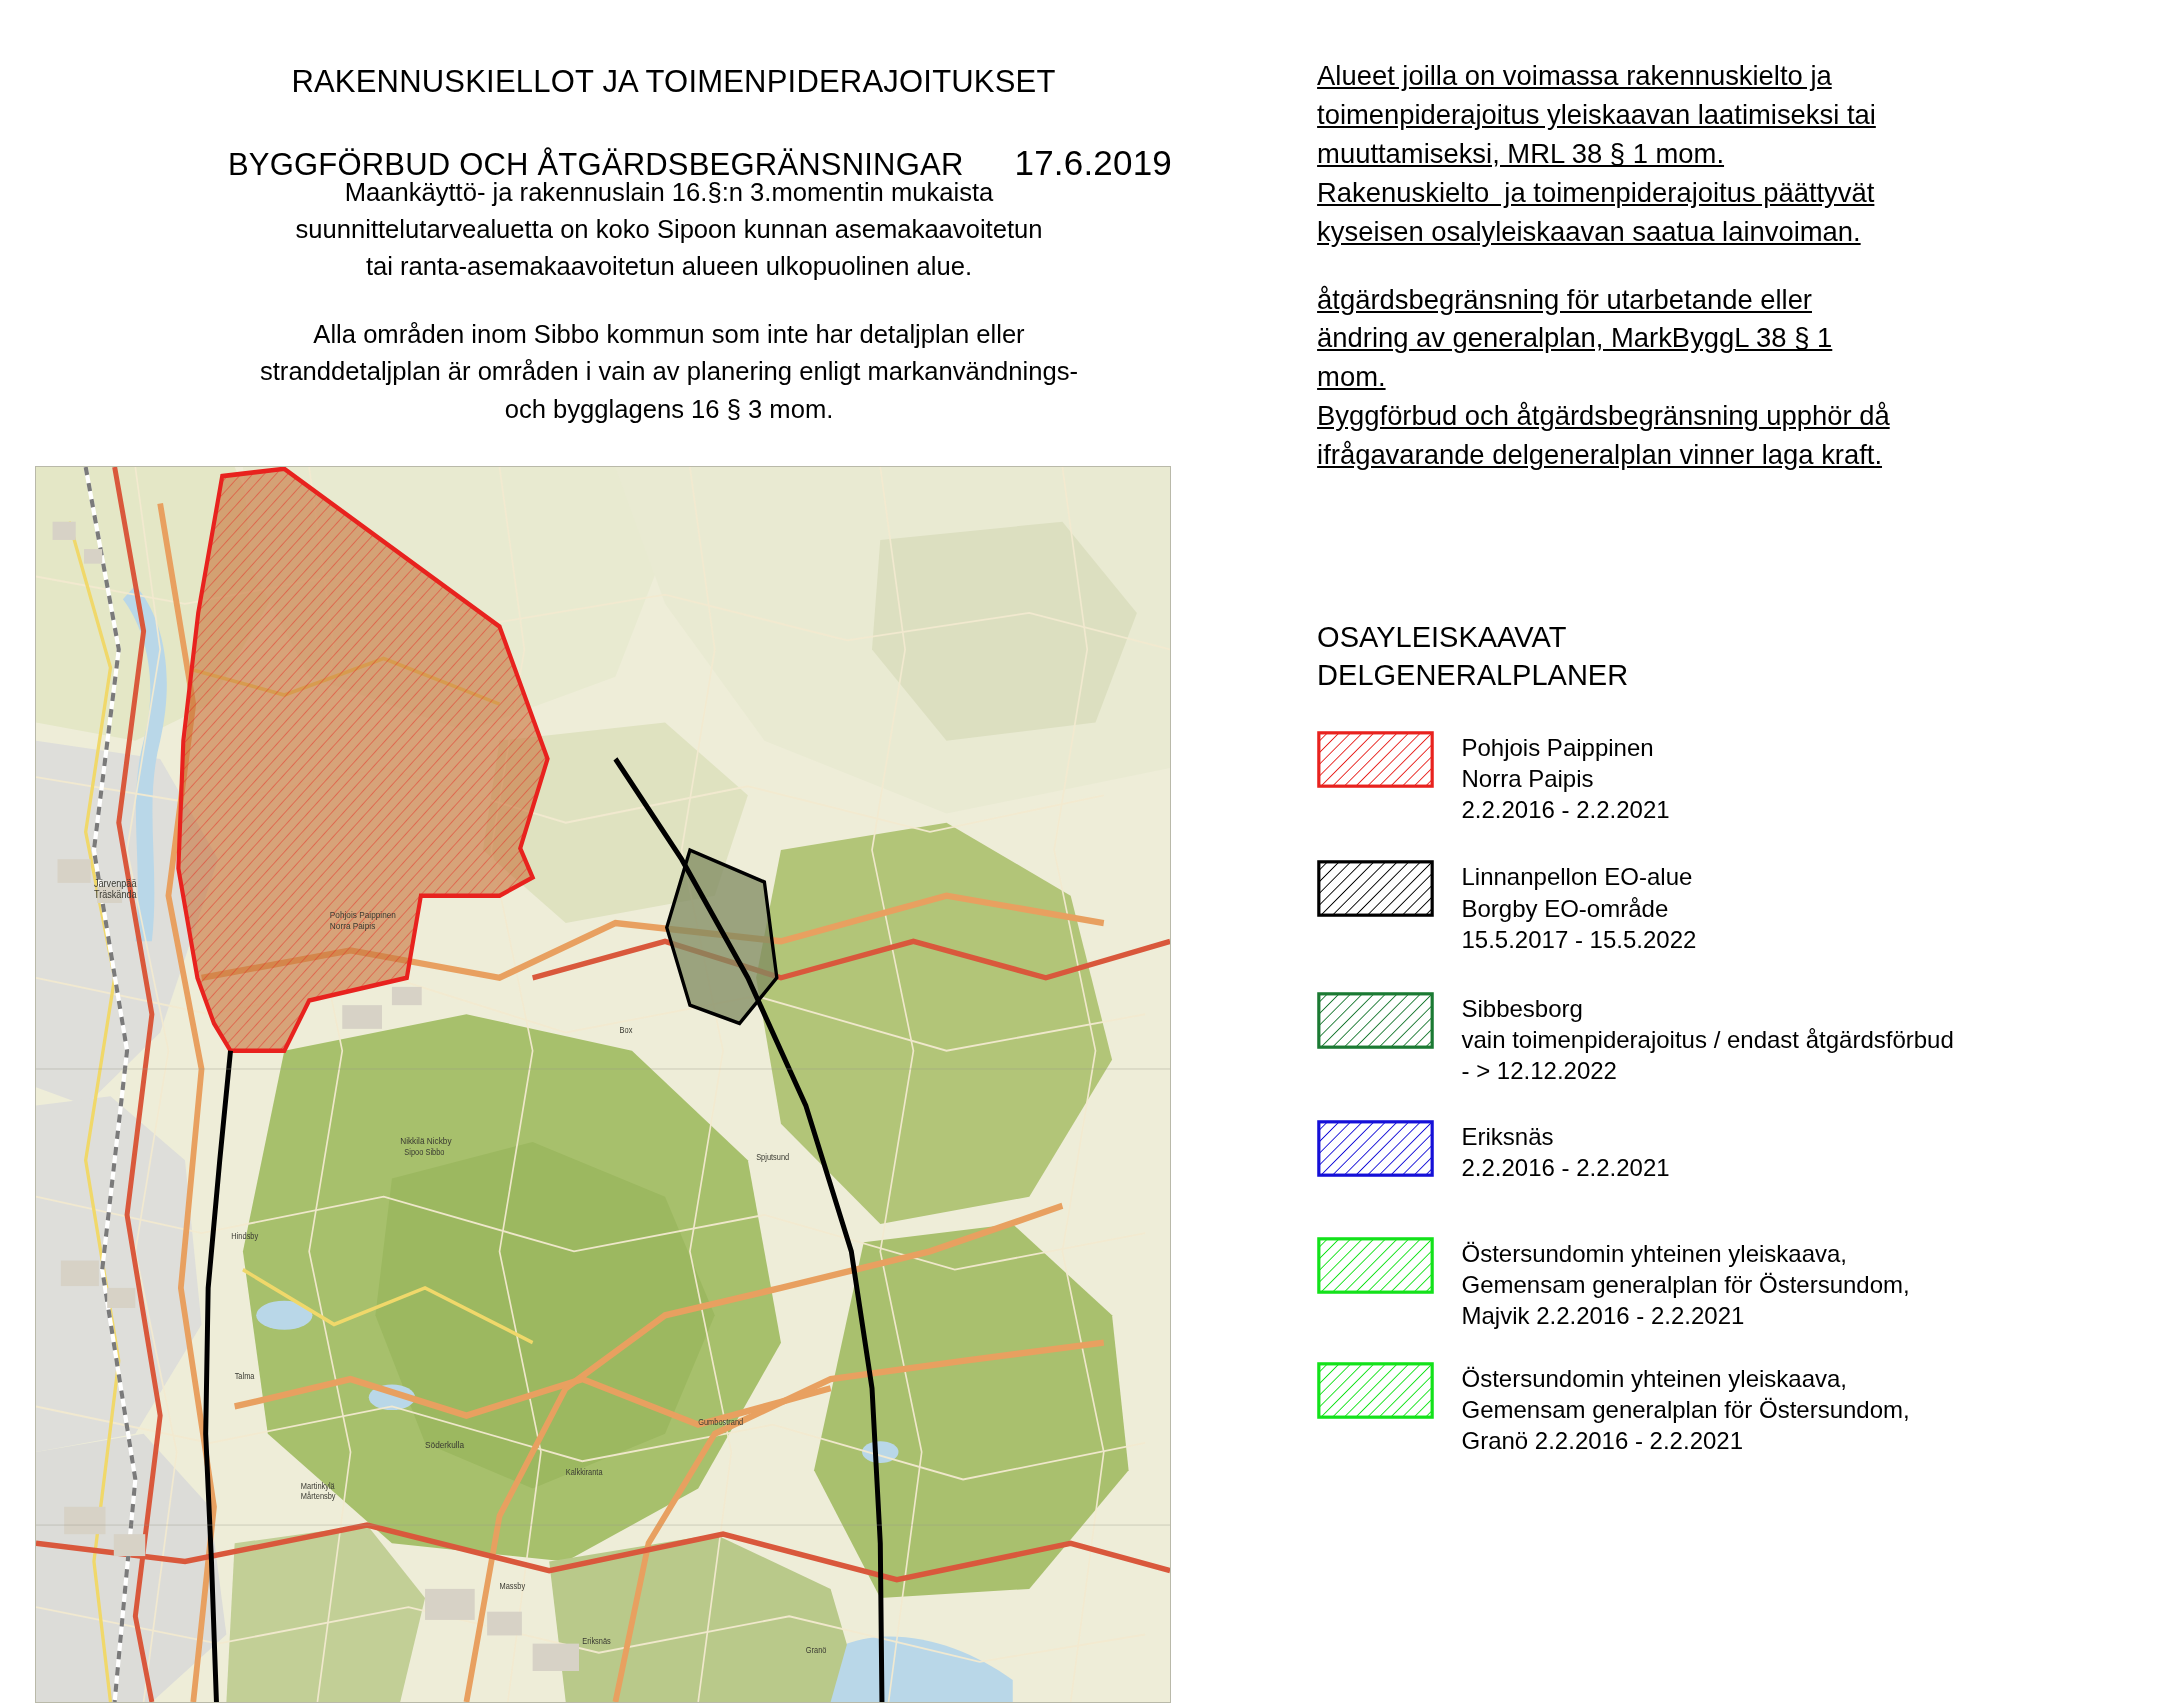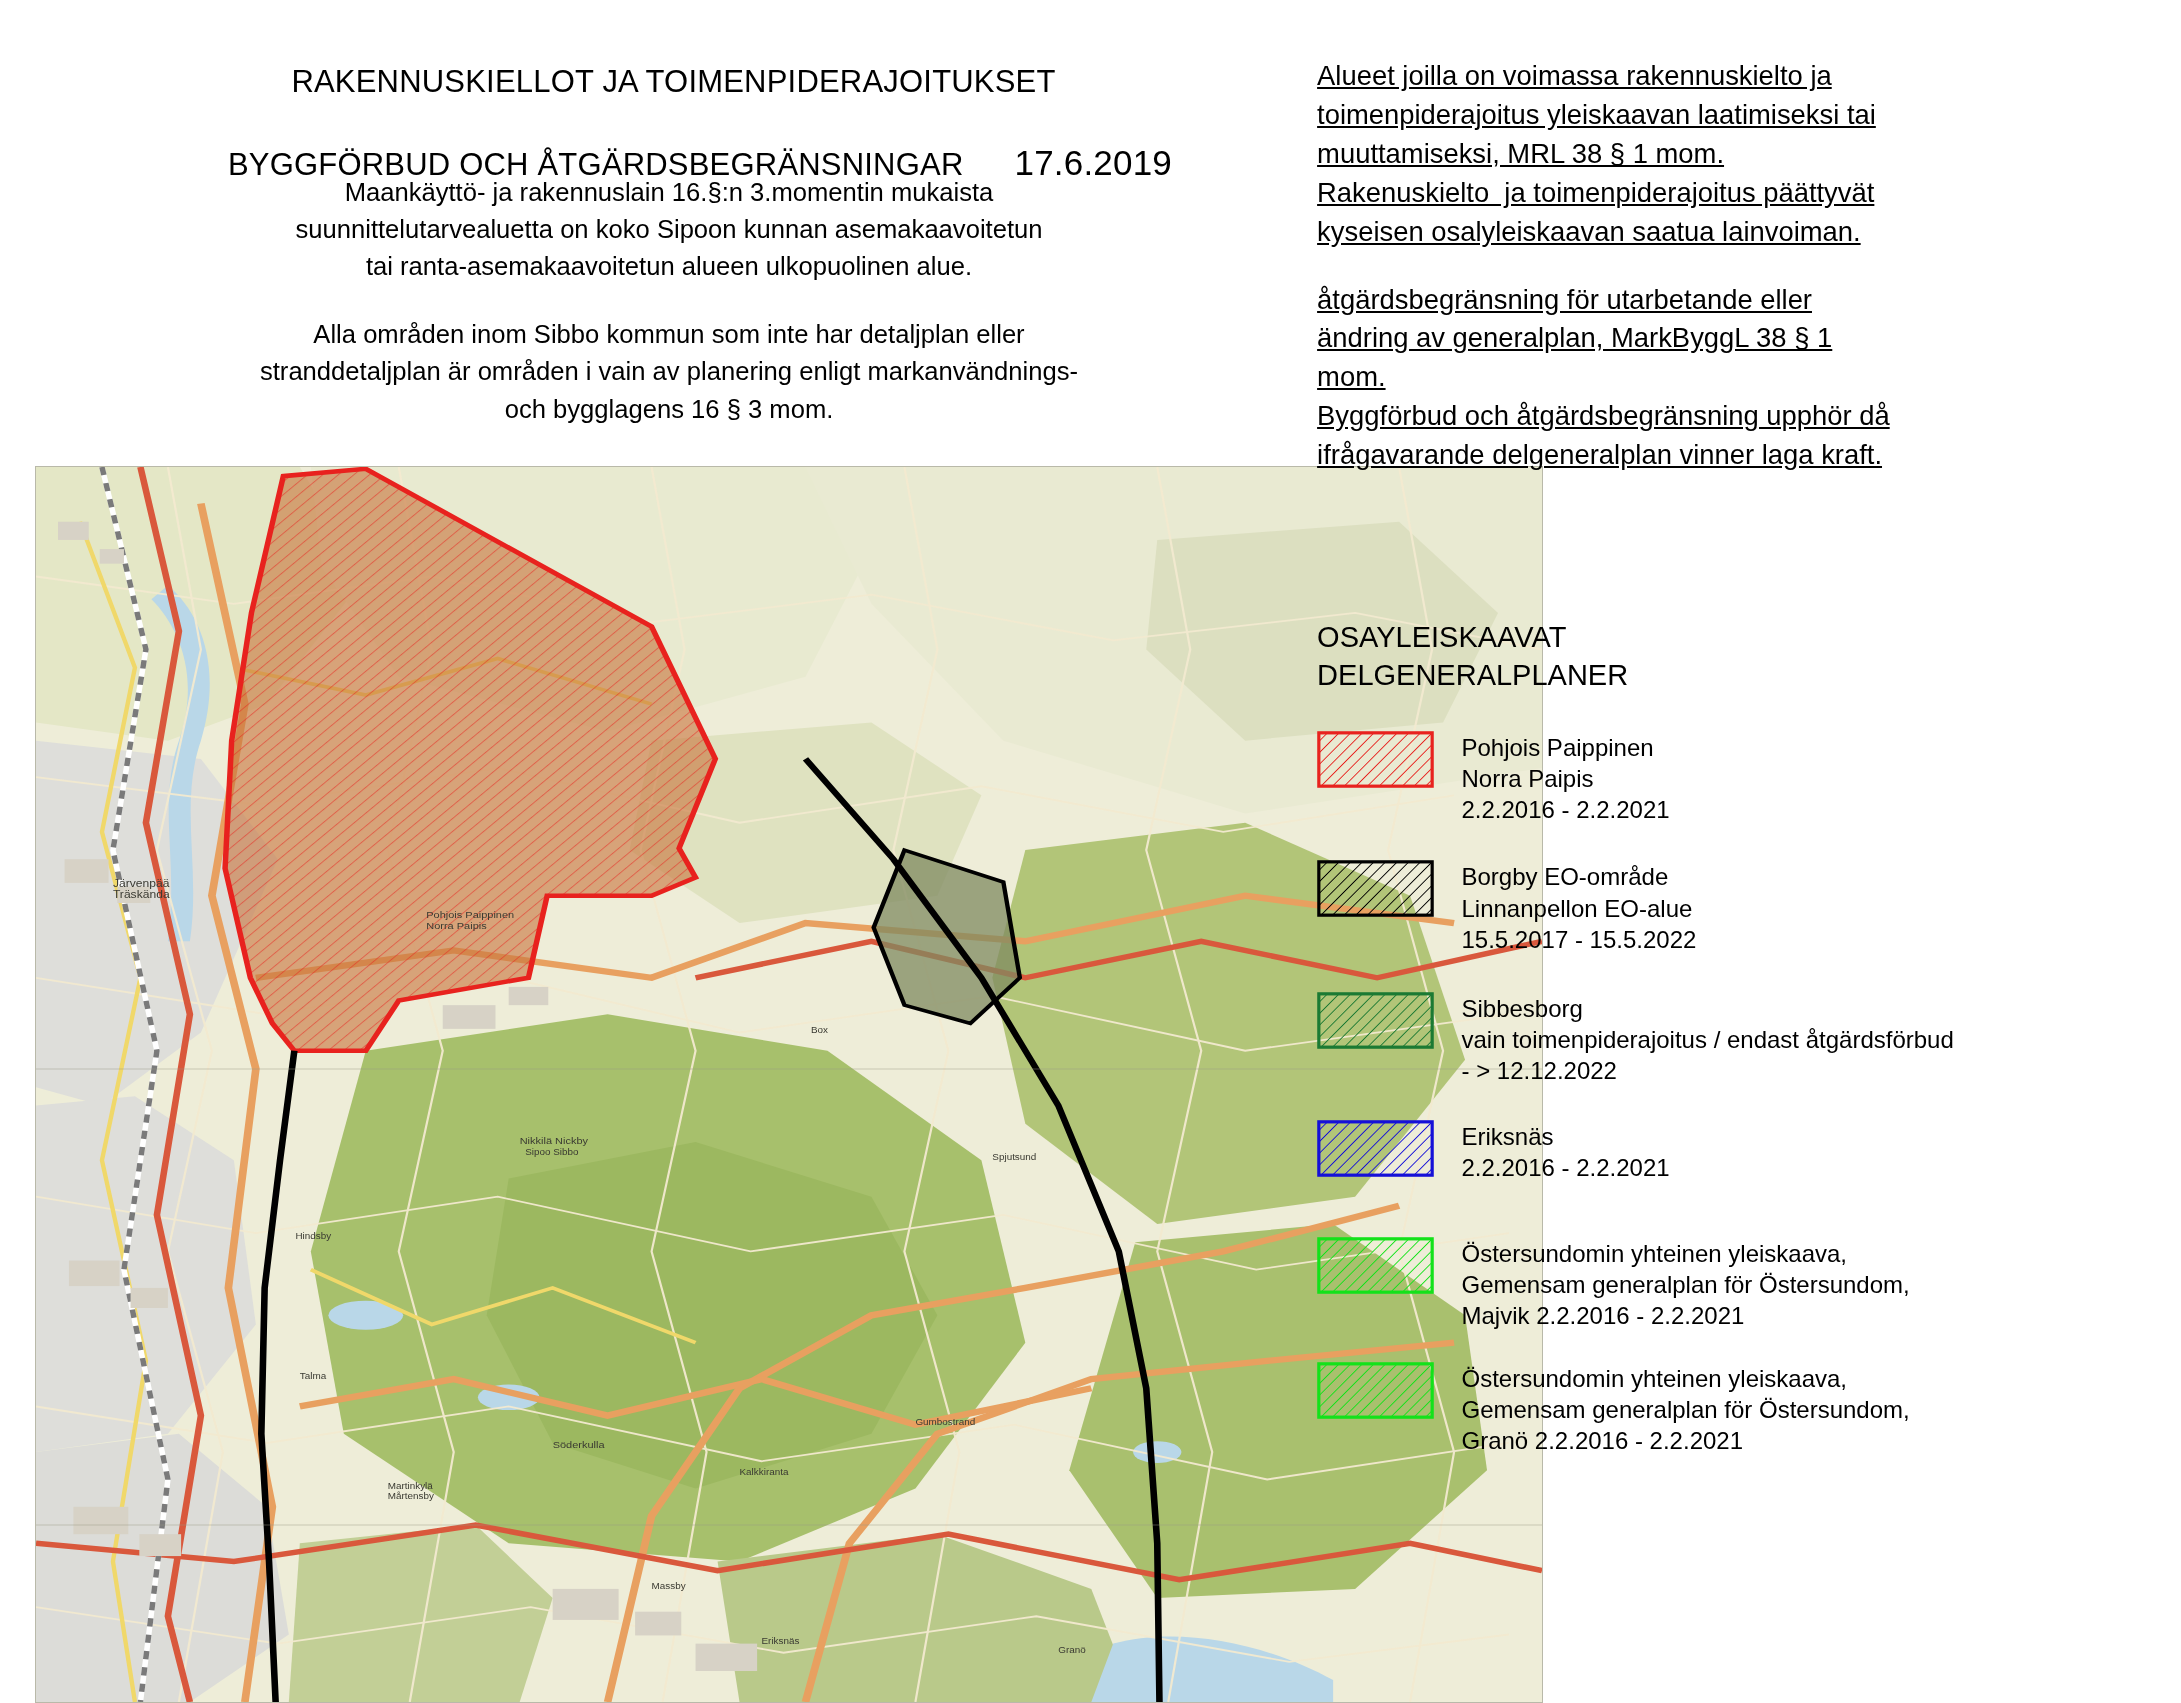--- a/index.html
+++ b/index.html
@@ -54,21 +54,21 @@
     line-height: 1.45;
     margin: 0 0 31px 0;
   }
   .intro-p .l { display: block; white-space: pre; }
 
   
   #map-area {
     position: absolute;
     left: 35px;
     top: 466px;
-    width: 1508px;
+    width: 1136px;
     height: 1237px;
     overflow: hidden;
     border: 0.9px solid #b9b9a9;
     box-sizing: border-box;
     background: #a16207;
   }
   #map-canvas {
     position: absolute;
     left: 0; top: 0;
     width: 100%;
@@ -351,22 +351,22 @@
         <svg viewBox="0 0 128 62" preserveAspectRatio="none">
           <defs>
               <pattern id="sw1" width="9" height="9" patternUnits="userSpaceOnUse" patternTransform="rotate(45)">
             <line x1="0" y1="0" x2="0" y2="9" stroke="#000000" stroke-width="2"></line>
               </pattern>
             </defs>
           <rect x="2" y="2" width="124" height="58" fill="url(#sw1)" stroke="#000000" stroke-width="3.5"></rect>
         </svg>
       </div>
       <div class="legend-labels">
+        <span class="l">Linnanpellon EO-alue</span>
         <span class="l">Borgby EO-område</span>
-        <span class="l">Linnanpellon EO-alue</span>
         <span class="l">15.5.2017 - 15.5.2022</span>
       </div>
     </div>
 
     <div class="legend-row" style="margin-bottom:34px">
       <div class="swatch">
         <svg viewBox="0 0 128 62" preserveAspectRatio="none">
           <defs>
               <pattern id="sw2" width="9" height="9" patternUnits="userSpaceOnUse" patternTransform="rotate(45)">
             <line x1="0" y1="0" x2="0" y2="9" stroke="#1b7a33" stroke-width="2"></line>

